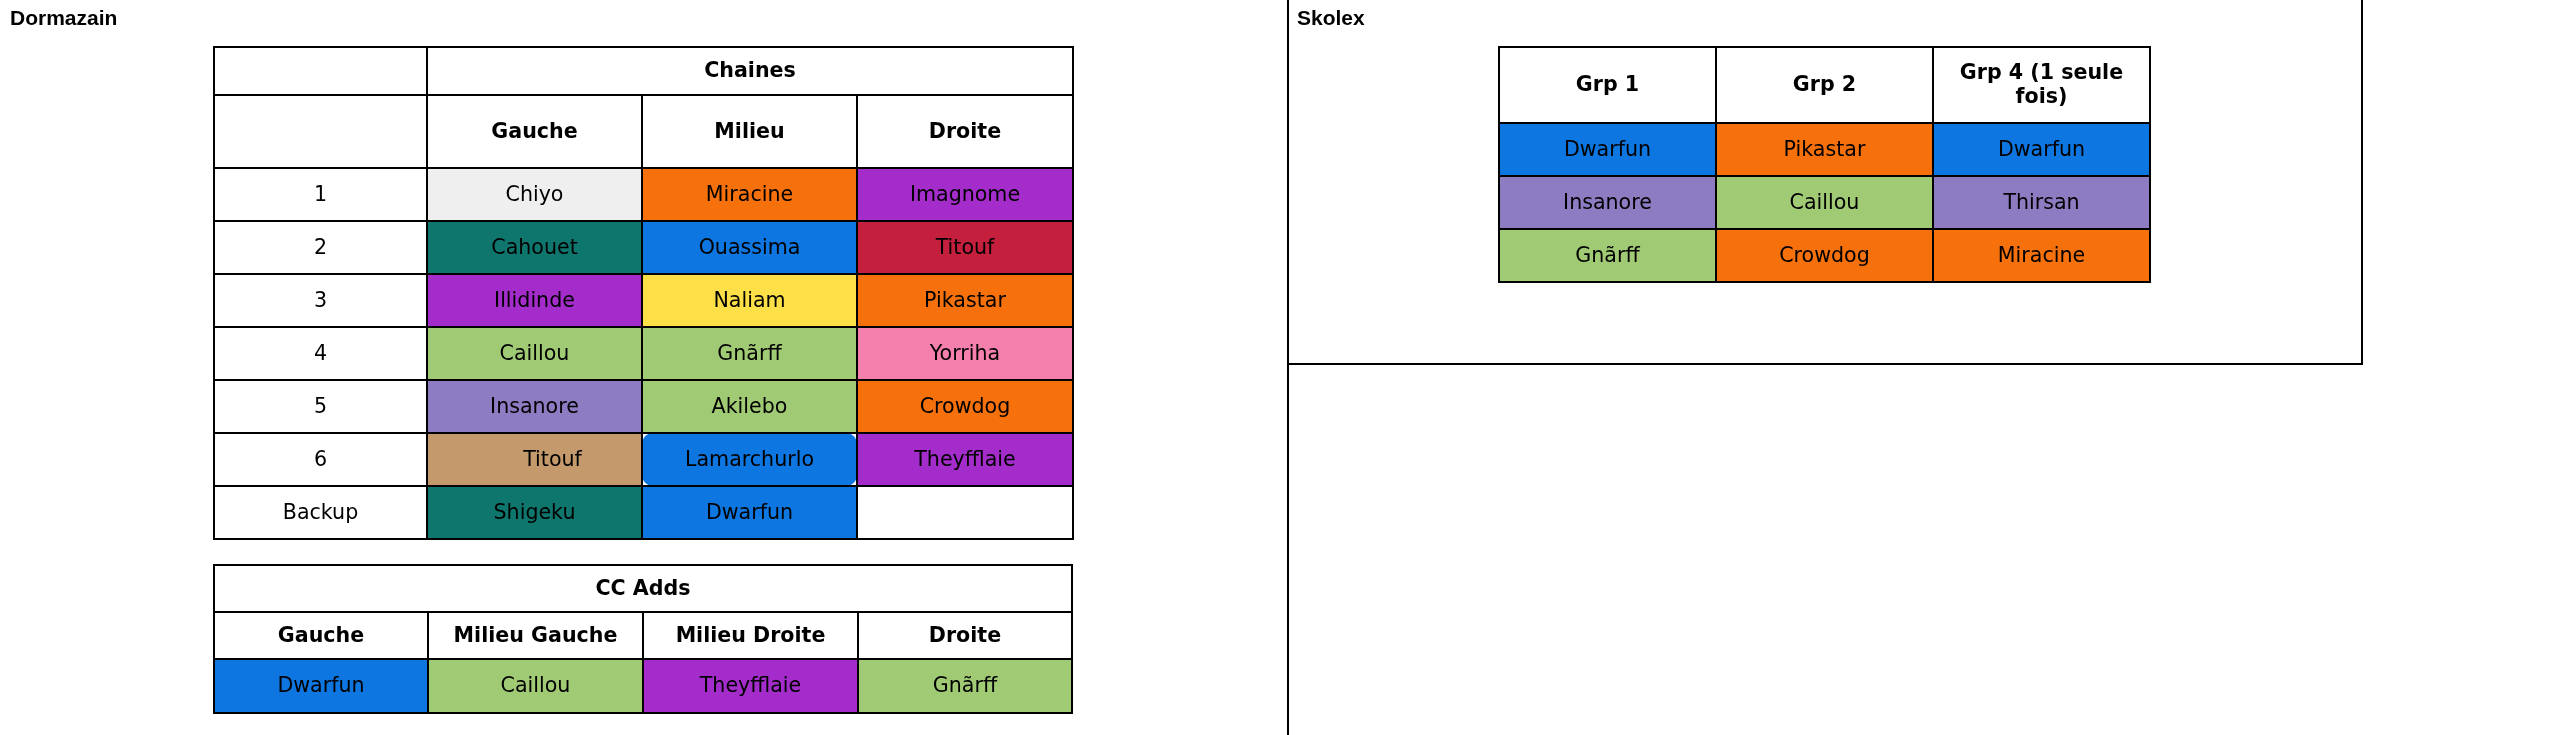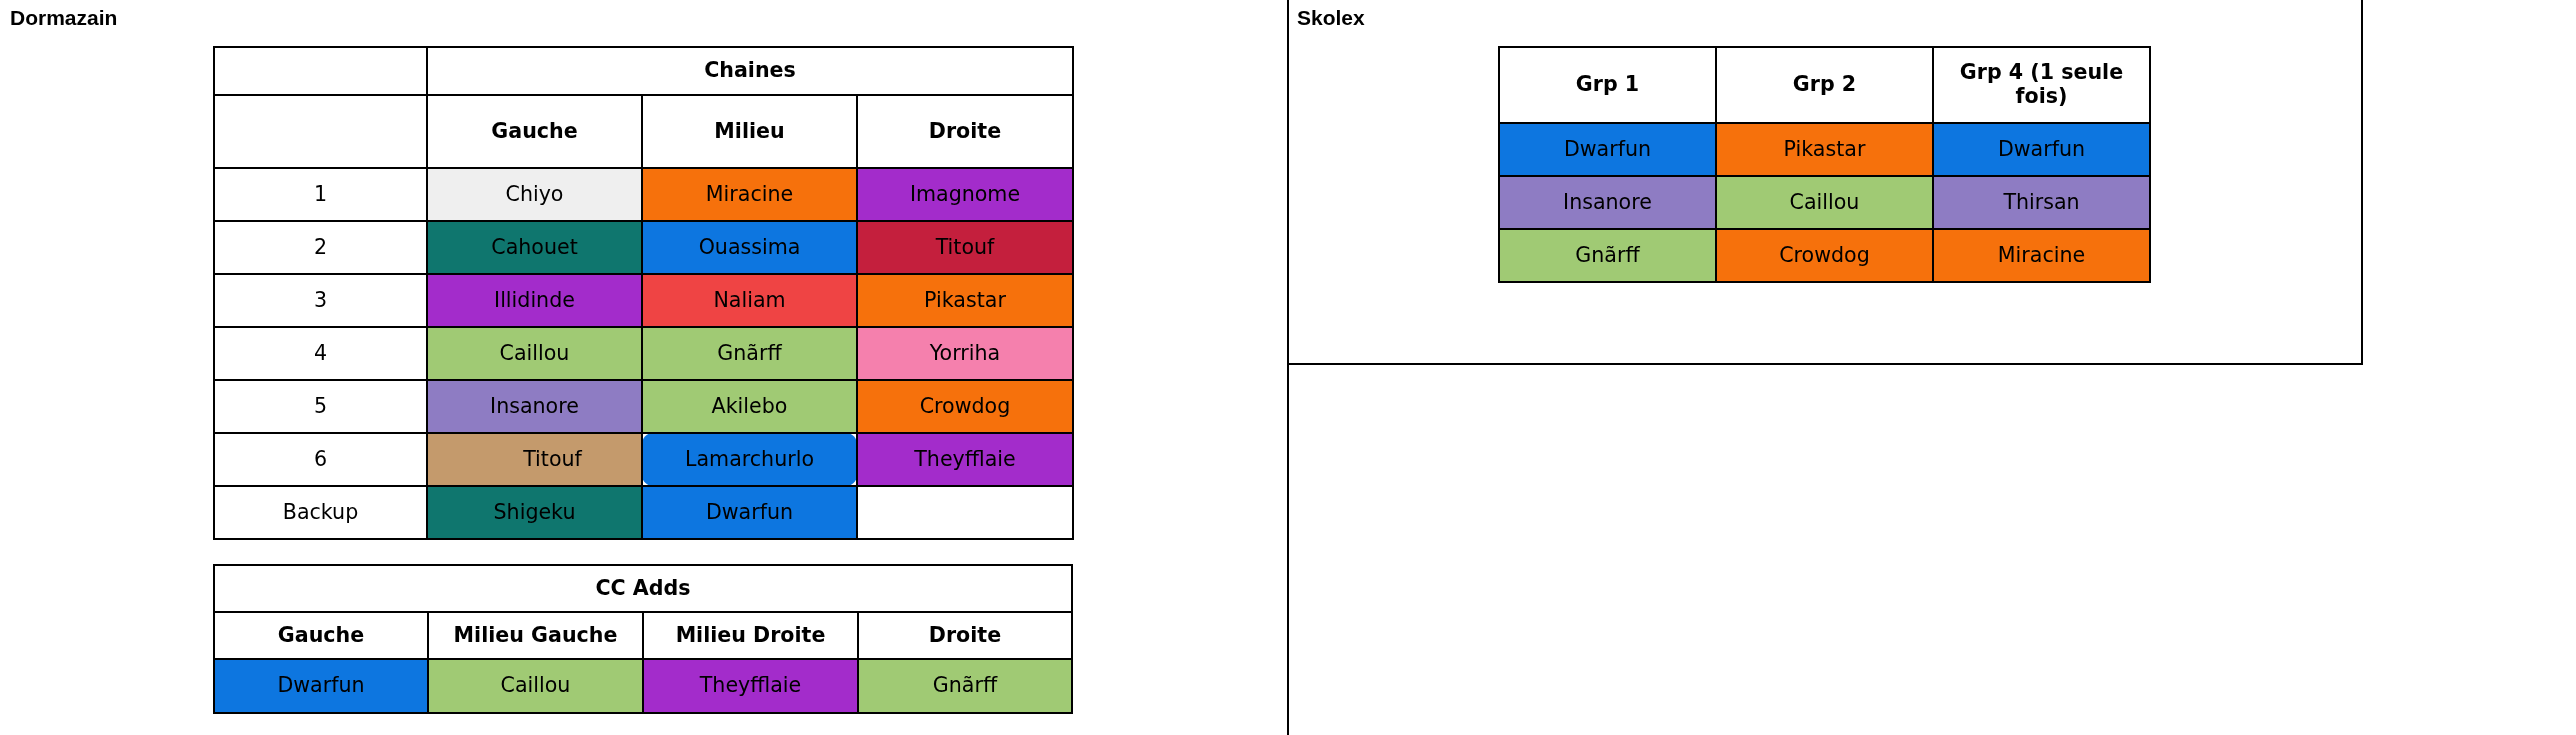--- a/index.html
+++ b/index.html
@@ -102,21 +102,21 @@
       </tr>
       <tr>
         <td class="rowlabel-cell" style="height: 51px;">2</td>
         <td style="height: 51px; background: #0f766e;">Cahouet</td>
         <td style="height: 51px; background: rgb(13, 118, 224);">Ouassima</td>
         <td style="height: 51px; background: rgb(196, 31, 61);">Titouf</td>
       </tr>
       <tr>
         <td class="rowlabel-cell" style="height: 51px;">3</td>
         <td style="height: 51px; background: rgb(163, 44, 203);">Illidinde</td>
-        <td style="height: 51px; background: #ef4444; margin-left: 36px;">Naliam</td>
+        <td style="height: 51px; background: #fde047; margin-left: 36px;">Naliam</td>
         <td style="height: 51px; background: rgb(246, 113, 12);">Pikastar</td>
       </tr>
       <tr>
         <td class="rowlabel-cell" style="height: 51px;">4</td>
         <td style="height: 51px; background: rgb(160, 202, 116);">Caillou</td>
         <td style="height: 51px; background: rgb(160, 202, 116);">Gnãrff</td>
         <td style="height: 51px; background: rgb(245, 128, 173);">Yorriha</td>
       </tr>
       <tr>
         <td class="rowlabel-cell" style="height: 51px;">5</td>

